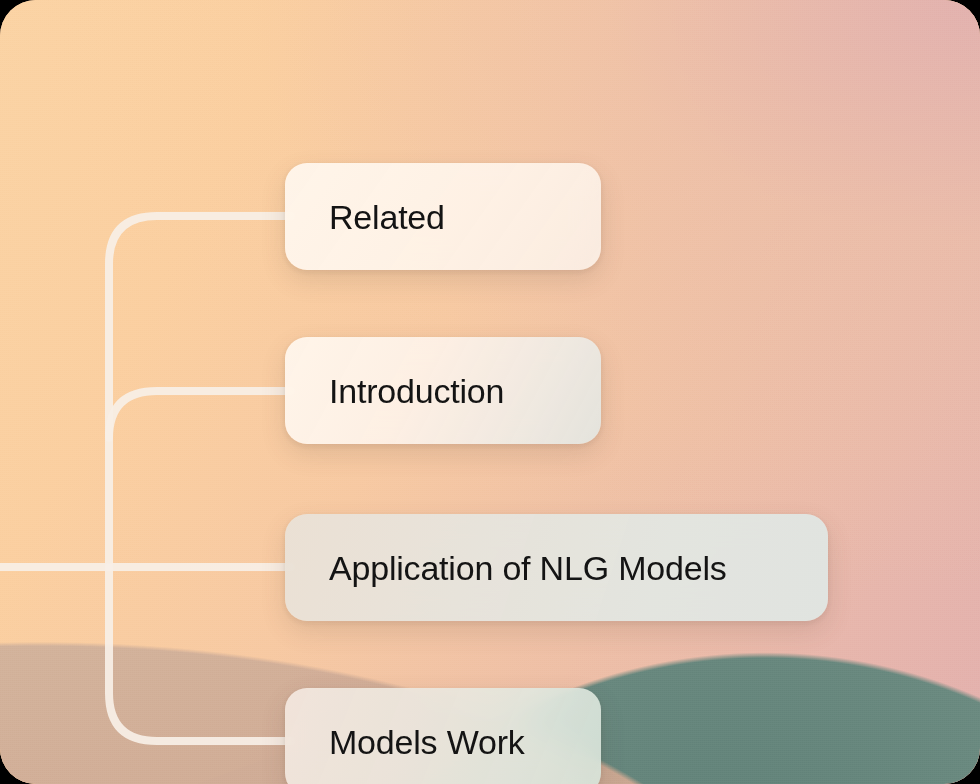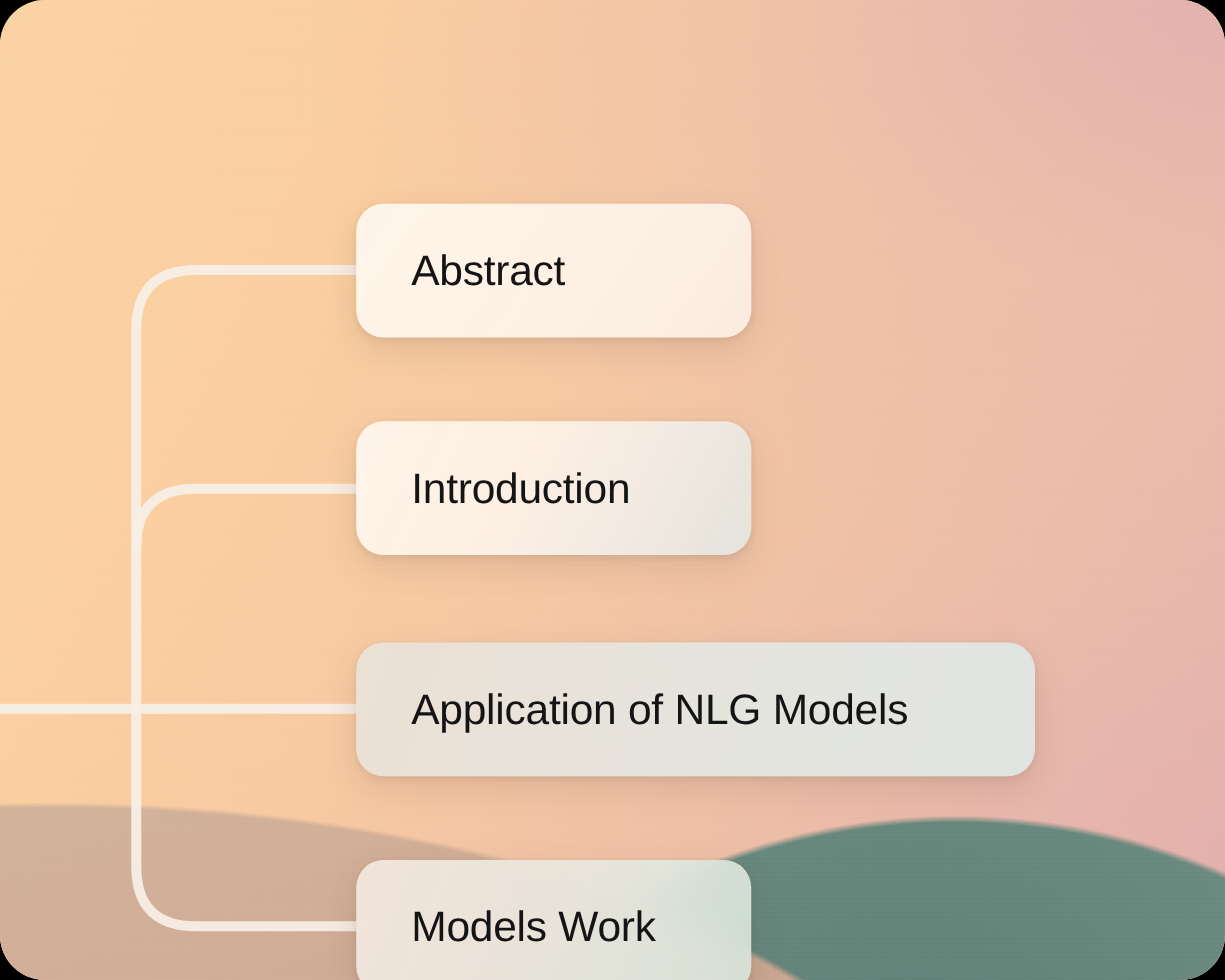--- a/index.html
+++ b/index.html
@@ -211,21 +211,21 @@
     <path d="M 109 567 L 109 264 Q 109 216 157 216 L 291 216"></path>
 
     <path d="M 109 438 Q 109 391 157 391 L 291 391"></path>
 
     <path d="M 109 567 L 291 567"></path>
 
     <path d="M 109 567 L 109 693 Q 109 741 157 741 L 291 741"></path>
   </svg>
 
   <div class="node-card" id="node-abstract">
-    <span class="node-label">Abstract</span>
+    <span class="node-label">Related</span>
   </div>
 
   <div class="node-card" id="node-introduction">
     <span class="node-label">Introduction</span>
   </div>
 
   <div class="node-card" id="node-application">
     <span class="node-label">Application of NLG Models</span>
   </div>
 

